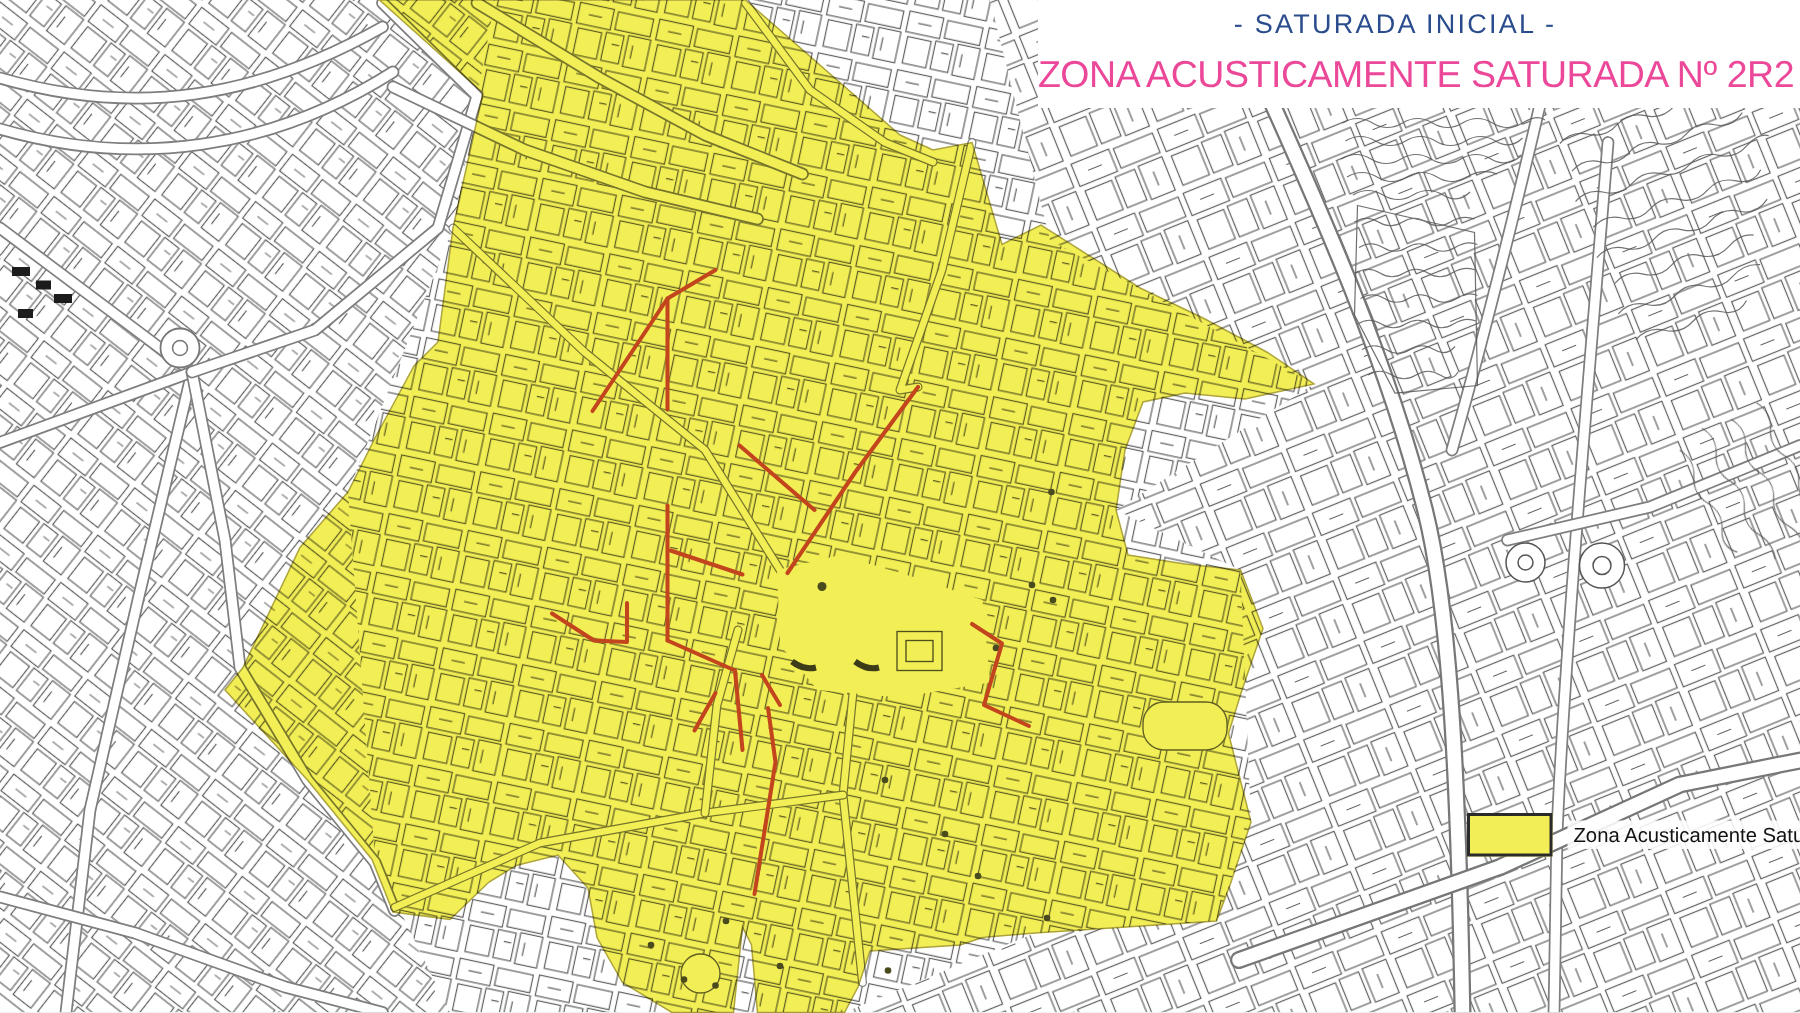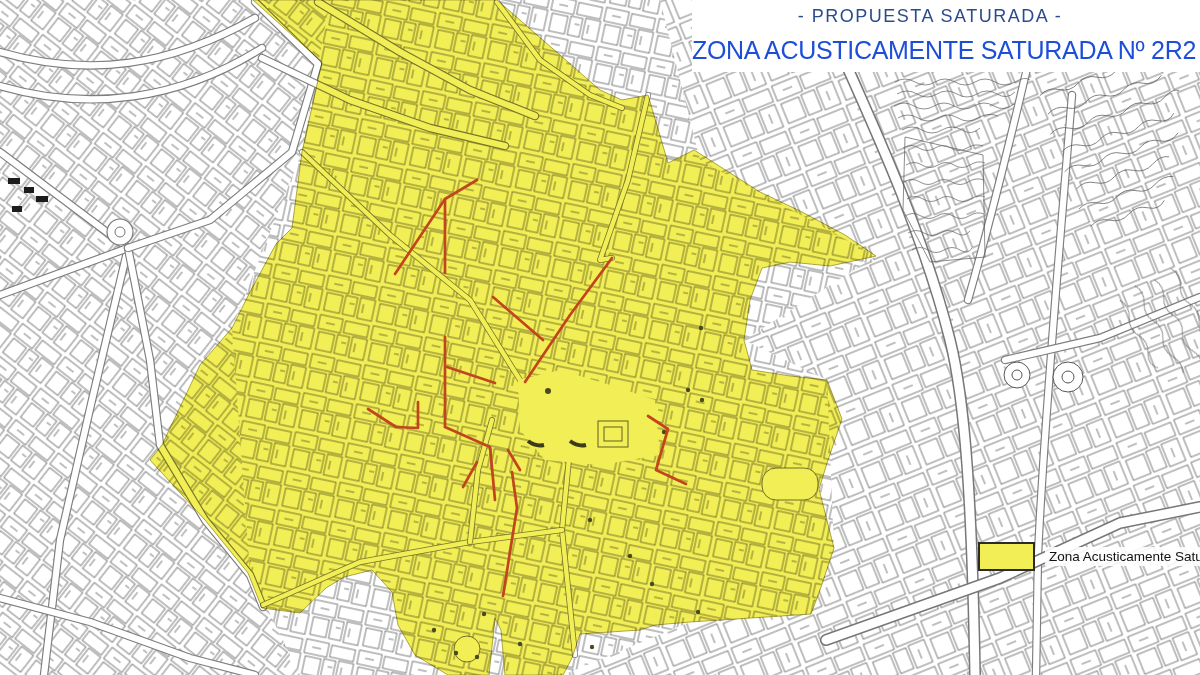--- a/index.html
+++ b/index.html
@@ -17,21 +17,21 @@
   .sw{stroke:#ffffff;stroke-width:4.4;fill:none}
   .sq{stroke:#5a5a5a;stroke-width:.8;fill:none;opacity:.85}
   .red{stroke:#C2451E;stroke-width:2.7;fill:none;stroke-linecap:round;stroke-linejoin:round}
   
   .title-proposal{
     position:absolute;left:700px;top:6px;width:460px;text-align:center;
     font-size:18px;letter-spacing:1.5px;color:#2B4C8C;white-space:nowrap;
   }
   .title-zone{
     position:absolute;left:688px;top:36px;width:512px;text-align:center;
-    font-size:25px;letter-spacing:-0.3px;color:#1d4ed8;white-space:nowrap;
+    font-size:25px;letter-spacing:-0.3px;color:#ec4899;white-space:nowrap;
   }
   .legend{
     position:absolute;left:978px;top:542px;display:flex;align-items:center;gap:10px;
   }
   .legend-swatch{
     width:57px;height:29px;background:#F2EE55;border:2px solid #2b2b2b;box-sizing:border-box;
   }
   .legend-label{
     font-size:13.5px;color:#111;background:rgba(255,255,255,.88);padding:2px 4px;white-space:nowrap;
   }
@@ -224,21 +224,21 @@
       <path d="M445,427 L490,447 L495,500"></path>
       <path d="M508,450 L520,470"></path>
       <path d="M477,462 L463,487"></path>
       <path d="M512,472 L517,508 L503,596"></path>
       <path d="M648,416 L668,429 L656,470 L686,484"></path>
     </g>
 
     <rect x="692" y="0" width="508" height="72" fill="#ffffff"></rect>
   </svg>
 
-  <div class="title-proposal">- PROPUESTA SATURADA -</div>
+  <div class="title-proposal">- SATURADA INICIAL -</div>
   <div class="title-zone">ZONA ACUSTICAMENTE SATURADA Nº 2R2</div>
 
   <div class="legend">
     <div class="legend-swatch"></div>
     <div class="legend-label">Zona Acusticamente Saturada</div>
   </div>
 
 </div>
 
 </body></html>

